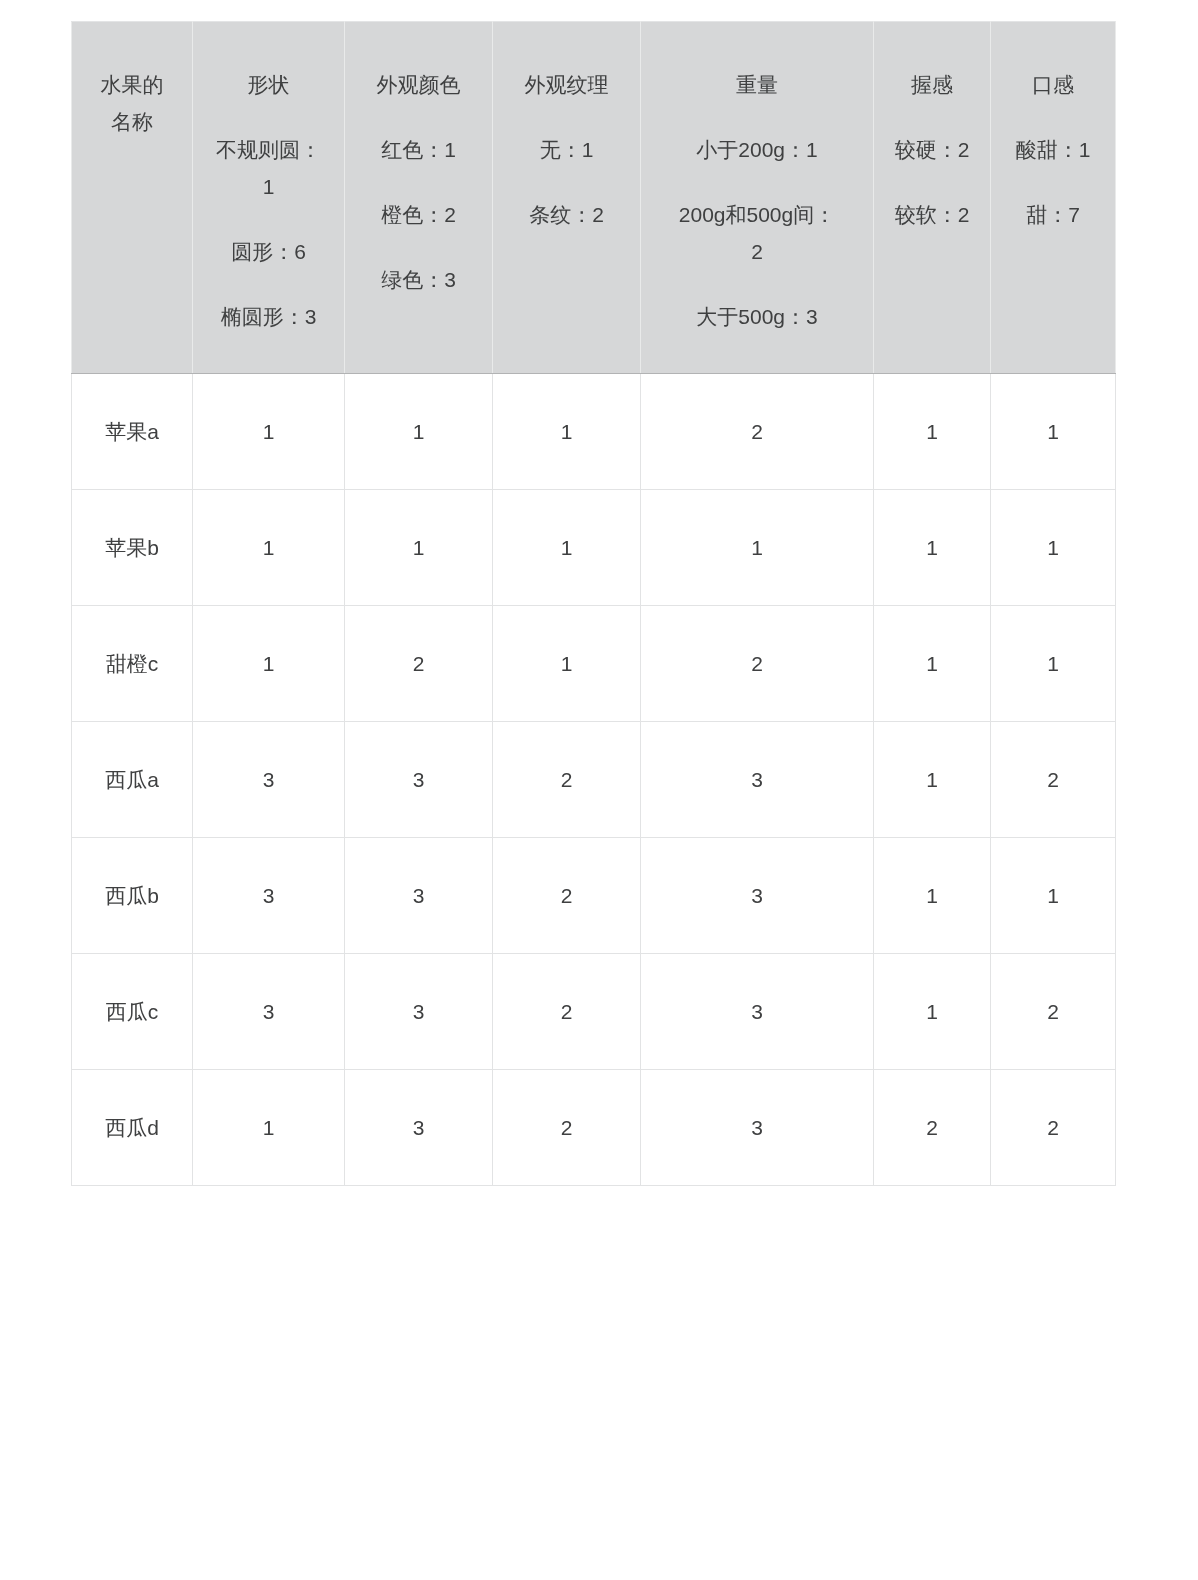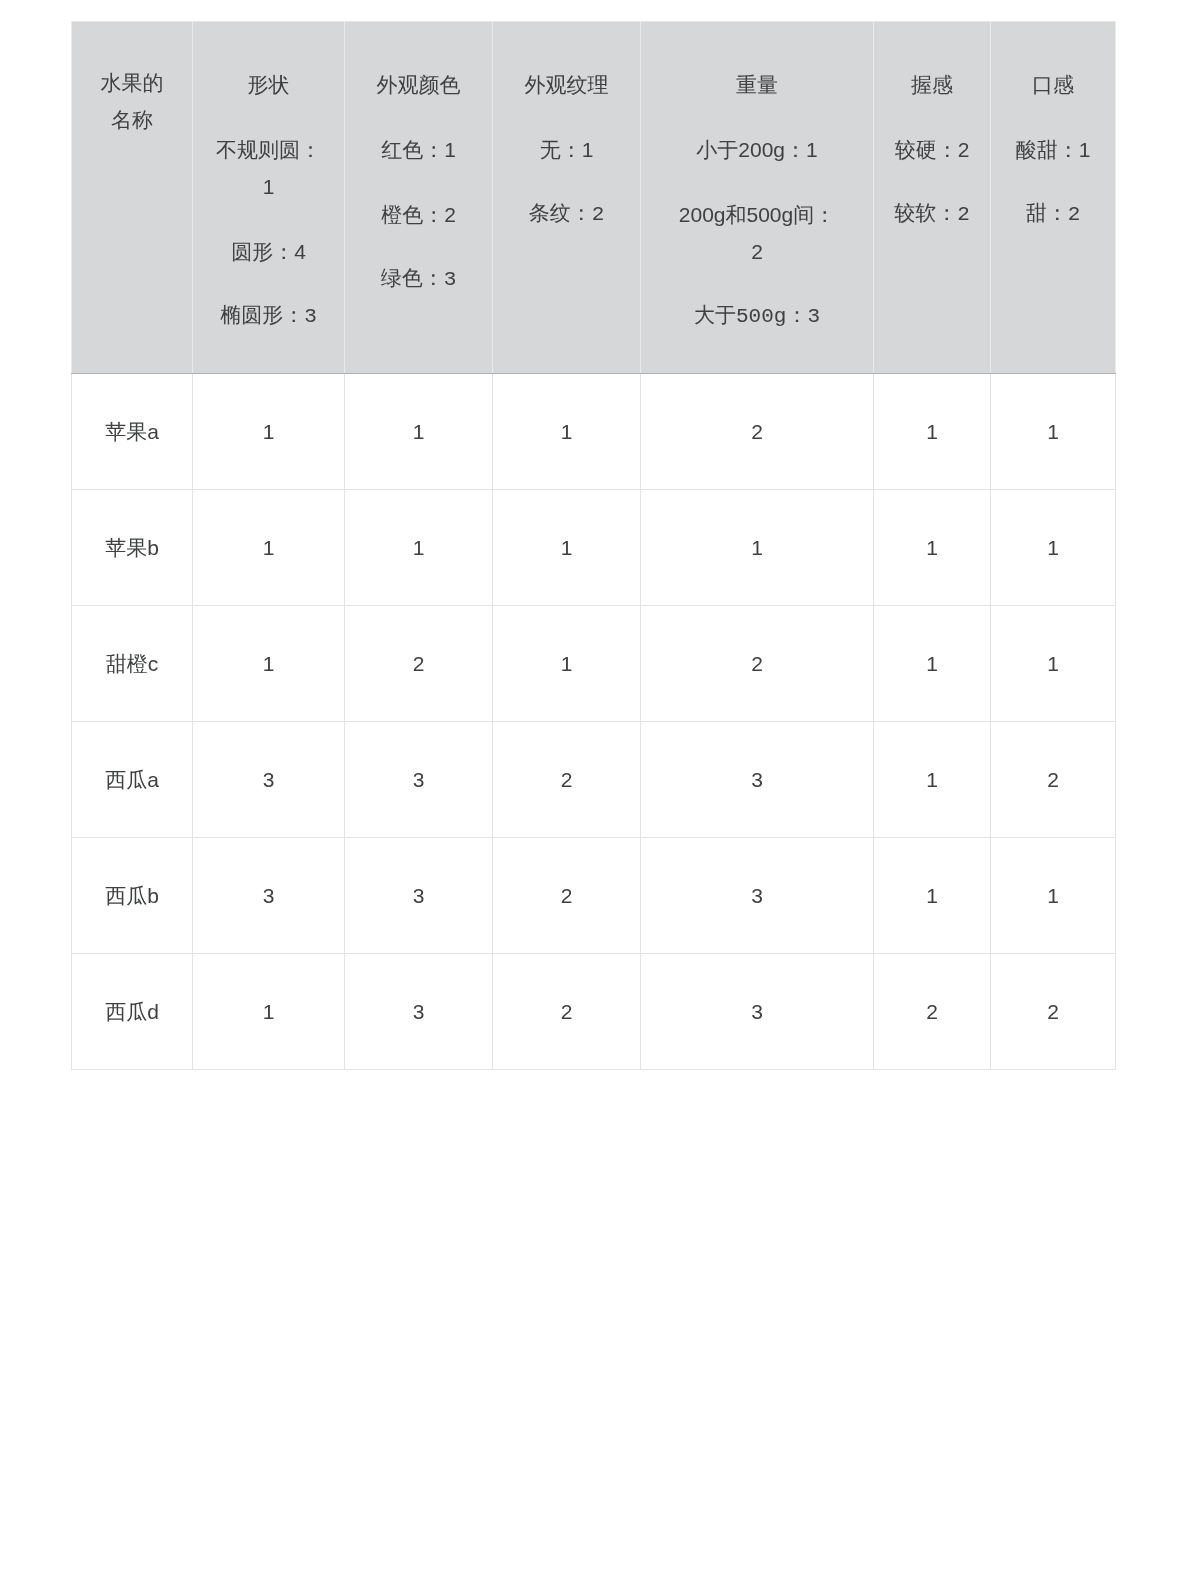--- a/index.html
+++ b/index.html
@@ -38,21 +38,21 @@
     border-left: 1px solid #e9eaea;
     border-right: 1px solid #e9eaea;
     border-top: 1px solid #e3e4e5;
     border-bottom: 1px solid #b2b3b4;
   }
   .hp {
     line-height: 37px;
     margin: 0 0 28px 0;
     white-space: pre-line;
   }
-  .hp:last-child { margin-bottom: 0; font-family: Liberation Mono, monospace; }
+  .hp:last-child { margin-bottom: 0; }
 
   tbody td {
     height: 116px;
     text-align: center;
     vertical-align: middle;
     background: #ffffff;
     border: 1px solid #e2e3e4;
     line-height: 30px;
   }
 </style>
@@ -73,21 +73,21 @@
     <thead>
       <tr>
         <th>
           <div class="hp">水果的
 名称</div>
         </th>
         <th>
           <div class="hp">形状</div>
           <div class="hp">不规则圆：
 1</div>
-          <div class="hp">圆形：4</div>
+          <div class="hp">圆形：6</div>
           <div class="hp">椭圆形：3</div>
         </th>
         <th>
           <div class="hp">外观颜色</div>
           <div class="hp">红色：1</div>
           <div class="hp">橙色：2</div>
           <div class="hp">绿色：3</div>
         </th>
         <th>
           <div class="hp">外观纹理</div>
@@ -102,21 +102,21 @@
           <div class="hp">大于500g：3</div>
         </th>
         <th>
           <div class="hp">握感</div>
           <div class="hp">较硬：2</div>
           <div class="hp">较软：2</div>
         </th>
         <th>
           <div class="hp">口感</div>
           <div class="hp">酸甜：1</div>
-          <div class="hp">甜：2</div>
+          <div class="hp">甜：7</div>
         </th>
       </tr>
     </thead>
     <tbody>
       <tr>
         <td>苹果a</td>
         <td>1</td>
         <td>1</td>
         <td>1</td>
         <td>2</td>
@@ -153,20 +153,29 @@
       <tr>
         <td>西瓜b</td>
         <td>3</td>
         <td>3</td>
         <td>2</td>
         <td>3</td>
         <td>1</td>
         <td>1</td>
       </tr>
       <tr>
+        <td>西瓜c</td>
+        <td>3</td>
+        <td>3</td>
+        <td>2</td>
+        <td>3</td>
+        <td>1</td>
+        <td>2</td>
+      </tr>
+      <tr>
         <td>西瓜d</td>
         <td>1</td>
         <td>3</td>
         <td>2</td>
         <td>3</td>
         <td>2</td>
         <td>2</td>
       </tr>
     </tbody>
   </table>

